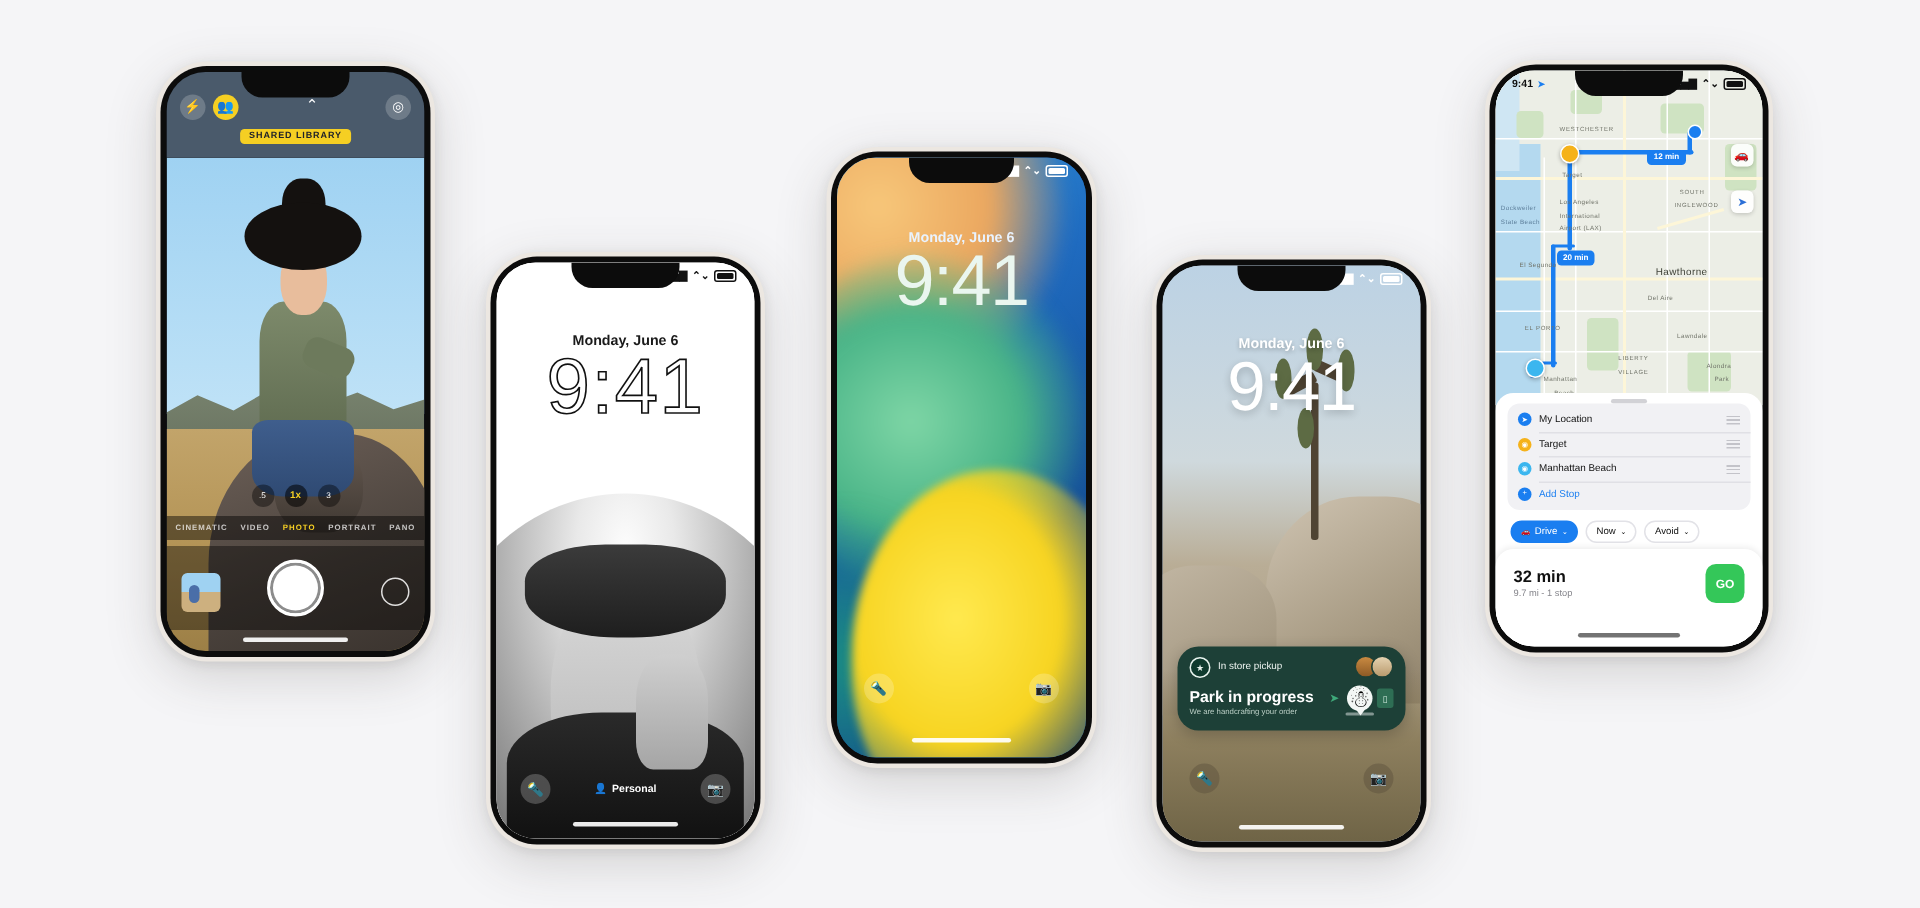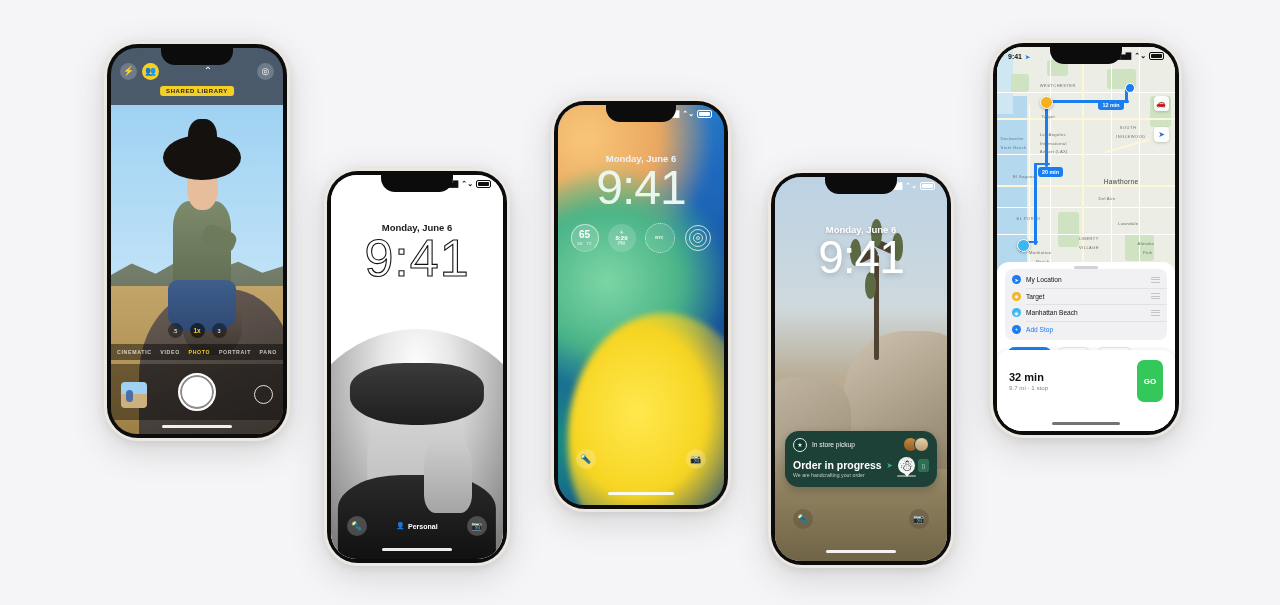--- a/index.html
+++ b/index.html
@@ -241,21 +241,21 @@
   .sep{height:.6px;background:#e0e0e5;margin-left:21px;}
   .chips{display:flex;gap:5px;padding:7px 10px 0;}
   .chip{font-size:6.4px;border-radius:9px;padding:3px 6px;background:#fff;color:#111;
         border:.6px solid #e2e2e7;display:flex;align-items:center;gap:3px;}
   .chip.pri{background:#1a7ef0;color:#fff;border-color:#1a7ef0;}
   .routecard{position:absolute;left:0;right:0;bottom:0;background:#fff;border-radius:12px 12px 0 0;
              box-shadow:0 -1px 4px rgba(0,0,0,.07);padding:10px 12px 29px;display:flex;
              align-items:center;justify-content:space-between;box-sizing:border-box;gap:28px;}
   .rc-time{font-size:11px;font-weight:700;color:#111;}
   .rc-sub{font-size:6.2px;color:#86868c;margin-top:1.5px;}
-  .gobtn{width:26px;height:42px;border-radius:7px;background:#34c759;color:#fff;font-size:8px;
+  .gobtn{width:26px;height:26px;border-radius:7px;background:#34c759;color:#fff;font-size:8px;
          font-weight:700;display:flex;align-items:center;justify-content:center;}
 </style>
 </head>
 <body>
 
 <div class="stage">
 
   <div class="phone" id="p1">
     <div class="bezel"></div>
     <div class="screen">
@@ -367,44 +367,20 @@
         <div class="sb-r">
           <span class="bars" style="font-size:7px;">▁▃▅▇</span>
           <span style="font-size:7px;">⌃⌄</span>
           <span class="batt" style="width:13px;height:6px;"></span>
         </div>
       </div>
 
       <div class="ls3-date">Monday, June 6</div>
       <div class="ls3-time">9:41</div>
 
-      <div class="wrow">
-        <div class="wcirc glass">
-          <div class="w-ring"></div>
-          <div class="w-temp">65</div>
-          <div class="w-sub">
-            <span>56</span>
-            &nbsp;<span>72</span>
-          </div>
-        </div>
-        <div class="wcirc glass">
-          <div class="w-sun">☀</div>
-          <div class="w-time">8:29</div>
-          <div class="w-pm">PM</div>
-        </div>
-        <div class="nyc">
-          <div class="nyc-lbl">NYC</div>
-        </div>
-        <div class="rings">
-          <i style="inset:1px;"></i>
-          <i style="inset:5px;"></i>
-          <i style="inset:9px;"></i>
-          <i style="inset:12px;"></i>
-        </div>
-      </div>
 
       <div class="ls3-bottom">
         <div class="ls-iconbtn">🔦</div>
         <div class="ls-iconbtn">📷</div>
       </div>
 
       <div class="homebar" style="bottom:10px;width:66px;height:3px;"></div>
     </div>
   </div>
 
@@ -446,21 +422,21 @@
             <div class="sbux-logo">★</div>
             <div class="sbux-title">In store pickup</div>
           </div>
           <div class="cups">
             <div class="cup a"></div>
             <div class="cup b"></div>
           </div>
         </div>
         <div class="sbux-bot">
           <div>
-            <div class="sbux-h">Order in progress</div>
+            <div class="sbux-h">Park in progress</div>
             <div class="sbux-s">We are handcrafting your order</div>
           </div>
           <div class="sbux-prog">
             <div class="sb-track"></div>
             <div class="sb-ico">➤</div>
             <div class="sb-pin">☃</div>
             <div class="sb-ico box">▯</div>
           </div>
         </div>
       </div>

